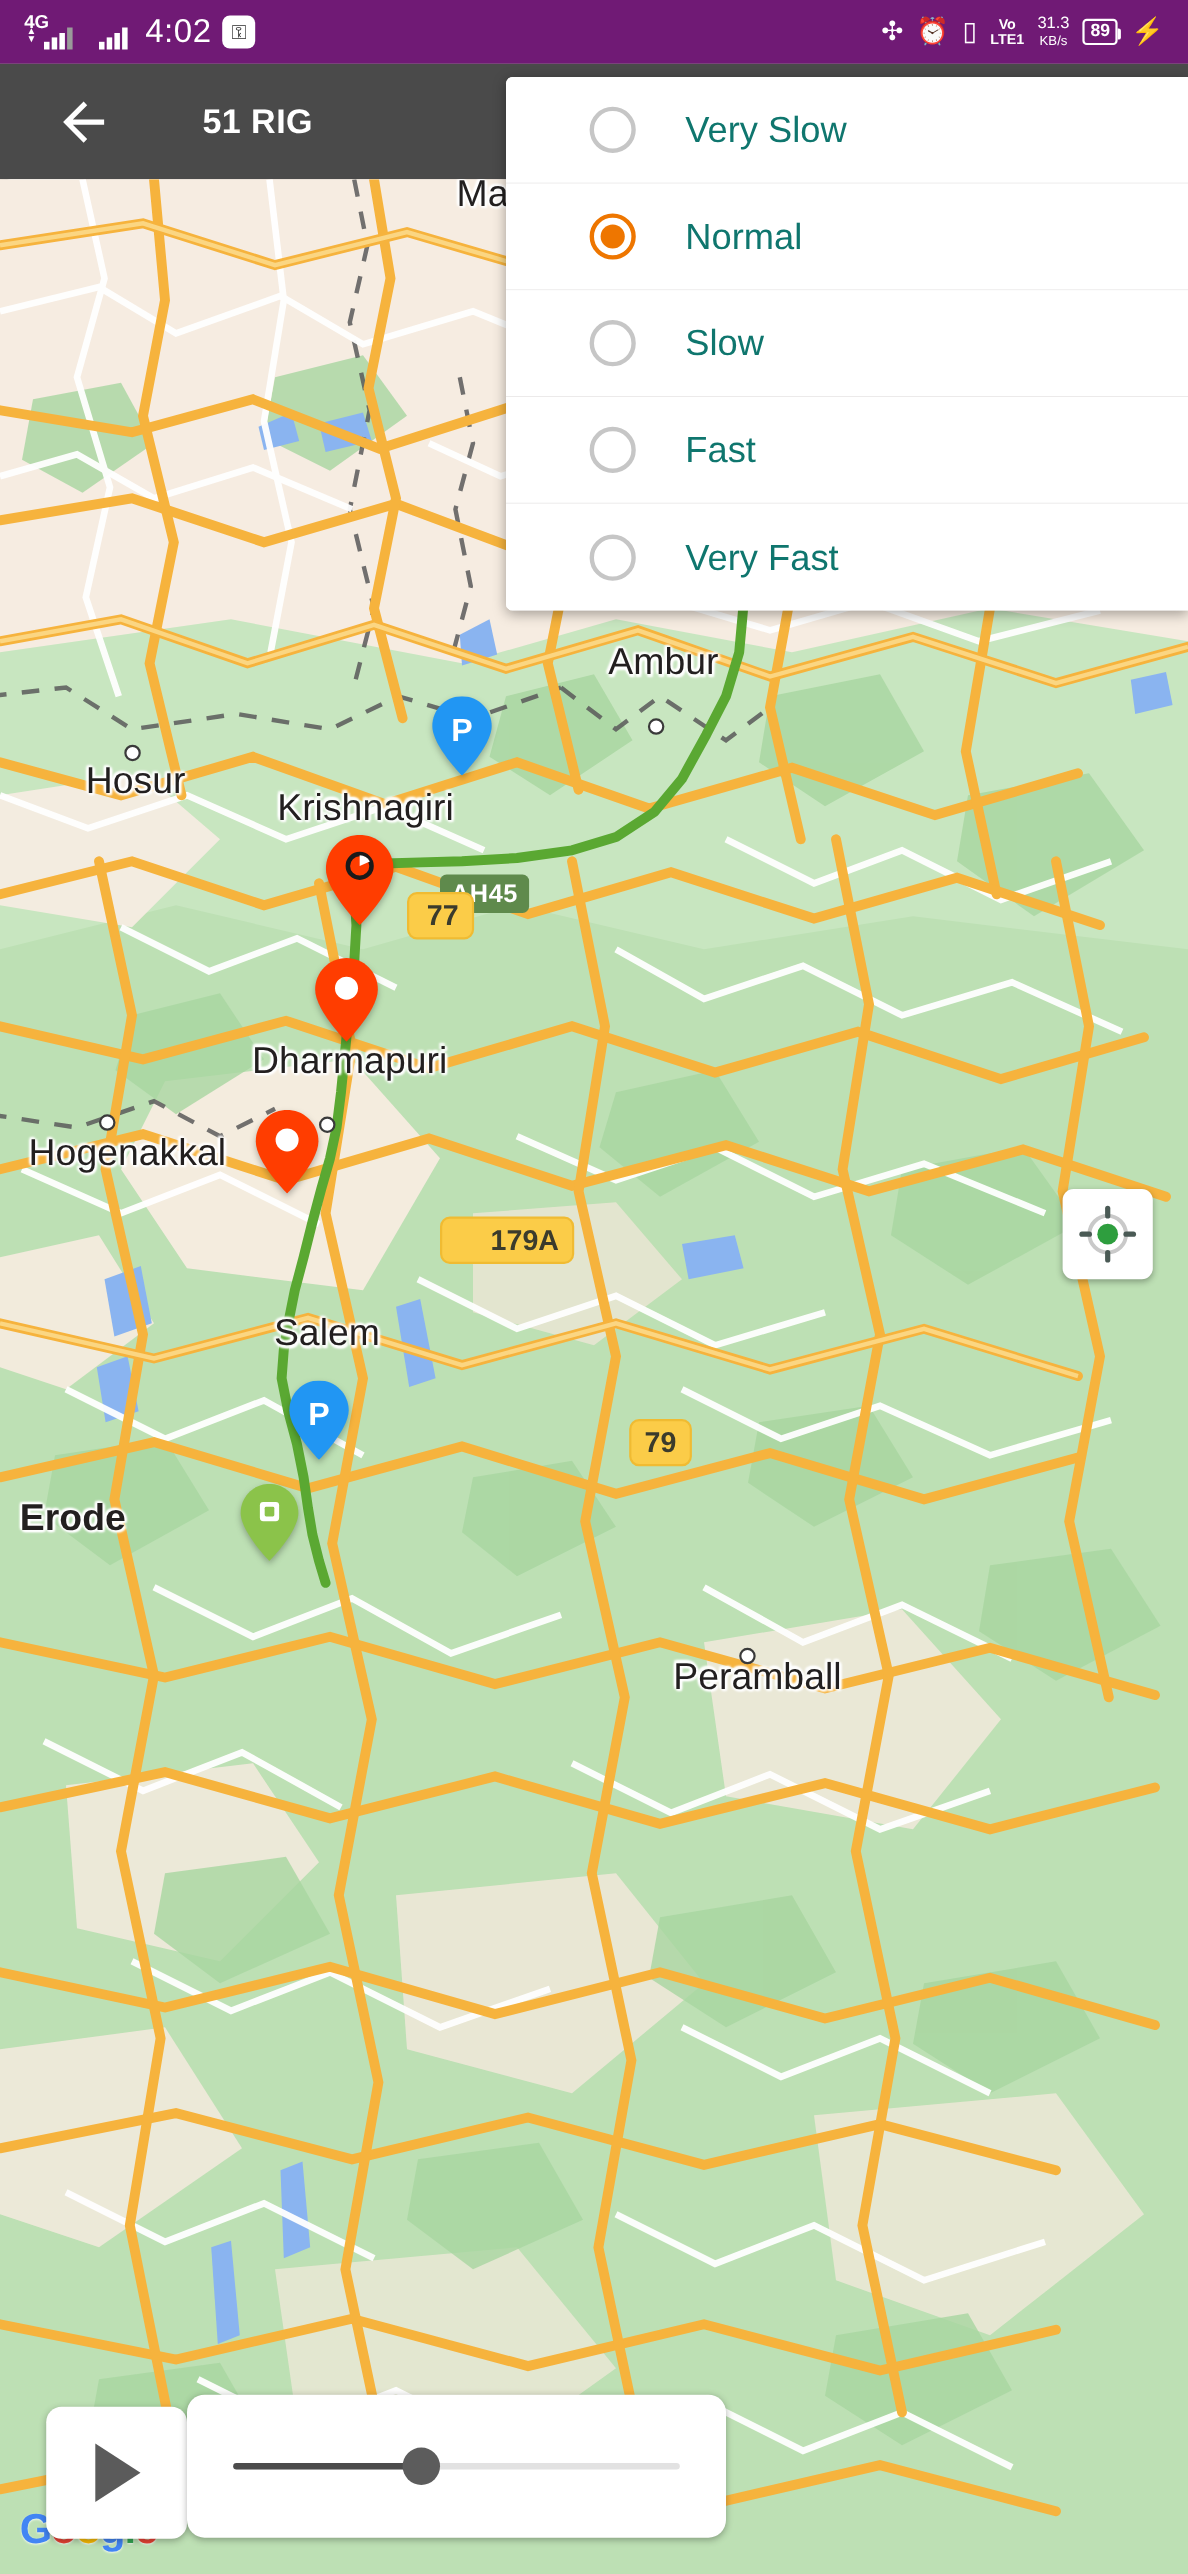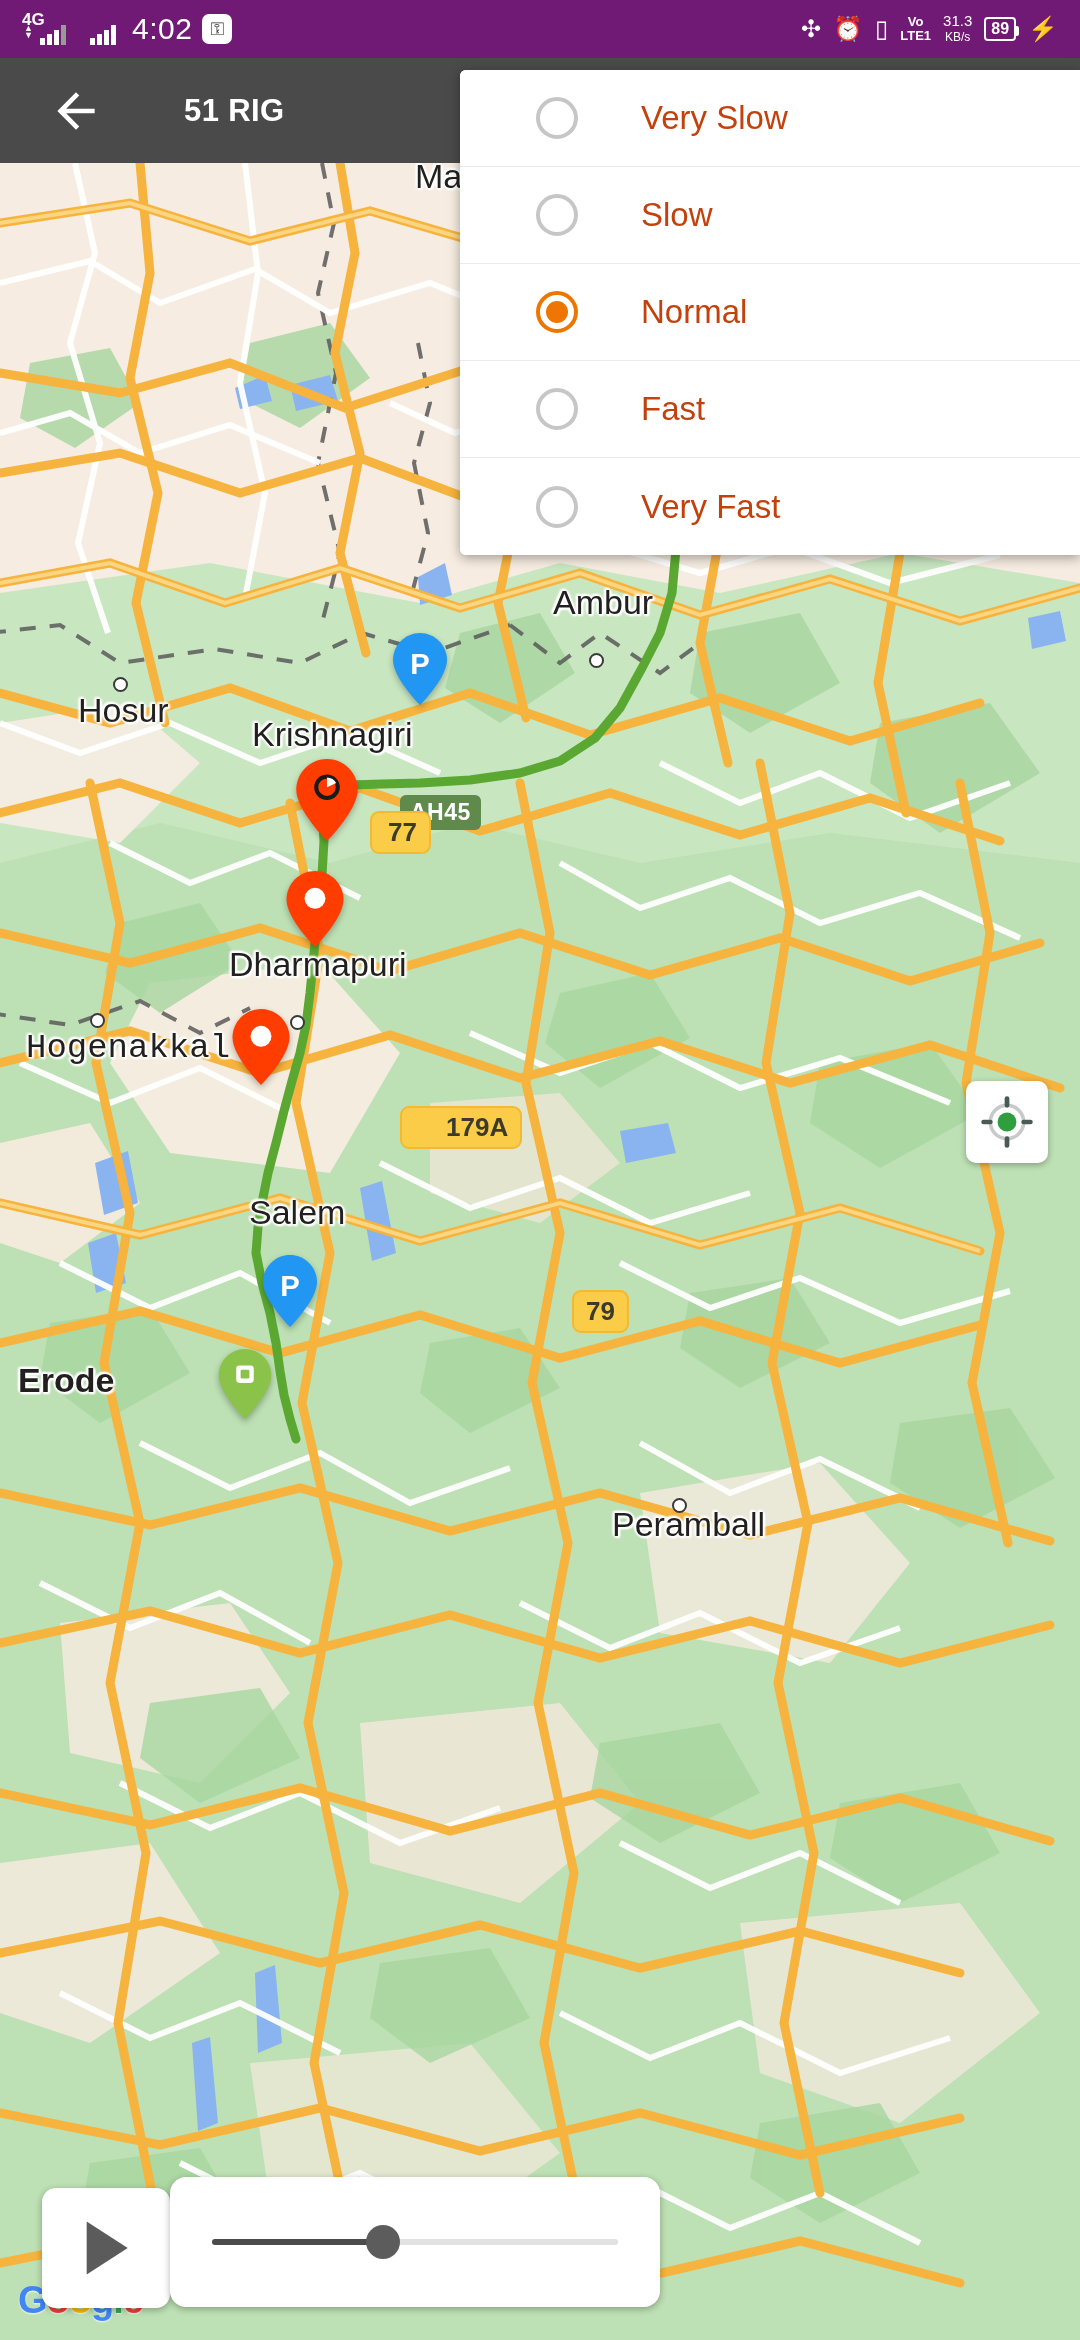--- a/index.html
+++ b/index.html
@@ -145,21 +145,21 @@
   .menu-item:last-child{ border-bottom:none; }
   .radio {
     width:42px; height:42px; border-radius:50%; border:4px solid #c6c6c6;
     flex:0 0 auto; position:relative; background:#fff;
   }
   .radio.checked { border-color:#EE7600; }
   .radio.checked:after {
     content:""; position:absolute; left:50%; top:50%; width:22px; height:22px;
     border-radius:50%; background:#EE7600; transform:translate(-50%,-50%);
   }
-  .menu-label { margin-left:63px; font-size:33px; color:#c2410c; }
+  .menu-label { margin-left:45px; font-size:33px; color:#0f766e; }
 </style>
 </head>
 <body>
 
 <div id="screen">
 
   <div id="statusbar">
     <div class="sb-left">
       <div class="sig-4g">
         <span class="lbl">4G</span>
@@ -343,21 +343,21 @@
                  L300,890 L292,918 L284,948 L276,980 L268,1010 L262,1040 L258,1064 L256,1090 L262,1120
                  L270,1150 L276,1180 L280,1208 L284,1232 L290,1256 L296,1276" fill="none" stroke="#5aa832" stroke-width="9" stroke-linecap="round" stroke-linejoin="round"></path>
       </g>
     </svg>
 
     <div class="city" style="left:415px; top:-6px;">Mada</div>
     <div class="city" style="left:553px; top:420px;">Ambur</div>
     <div class="city" style="left:78px;  top:528px;">Hosur</div>
     <div class="city" style="left:252px; top:552px;">Krishnagiri</div>
     <div class="city" style="left:229px; top:782px;">Dharmapuri</div>
-    <div class="city" style="left:26px;  top:866px;font-family:Liberation Mono, monospace;">Hogenakkal</div>
+    <div class="city" style="left:26px;  top:866px;">Hogenakkal</div>
     <div class="city" style="left:249px; top:1030px;">Salem</div>
     <div class="city" style="left:18px;  top:1198px;font-weight:bold;">Erode</div>
     <div class="city" style="left:612px; top:1342px;">Peramball</div>
 
     <div class="citydot" style="left:113px; top:514px;"></div>
     <div class="citydot" style="left:589px; top:490px;"></div>
     <div class="citydot" style="left:290px; top:852px;"></div>
     <div class="citydot" style="left:90px;  top:850px;"></div>
     <div class="citydot" style="left:285px; top:1098px;"></div>
     <div class="citydot" style="left:672px; top:1335px;"></div>
@@ -446,26 +446,26 @@
       <div id="seek-thumb" style="left: 42%;"></div>
     </div>
   </div>
 
   <div id="speed-menu">
     <div class="menu-item">
       <span class="radio"></span>
       <span class="menu-label">Very Slow</span>
     </div>
     <div class="menu-item">
+      <span class="radio checked"></span>
+      <span class="menu-label">Normal</span>
+    </div>
+    <div class="menu-item">
       <span class="radio"></span>
       <span class="menu-label">Slow</span>
-    </div>
-    <div class="menu-item">
-      <span class="radio checked"></span>
-      <span class="menu-label">Normal</span>
     </div>
     <div class="menu-item">
       <span class="radio"></span>
       <span class="menu-label">Fast</span>
     </div>
     <div class="menu-item">
       <span class="radio"></span>
       <span class="menu-label">Very Fast</span>
     </div>
   </div>

